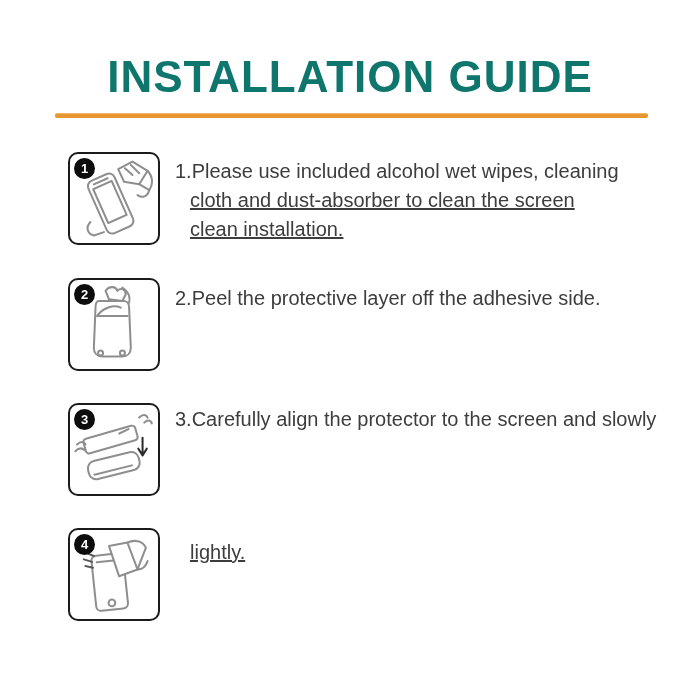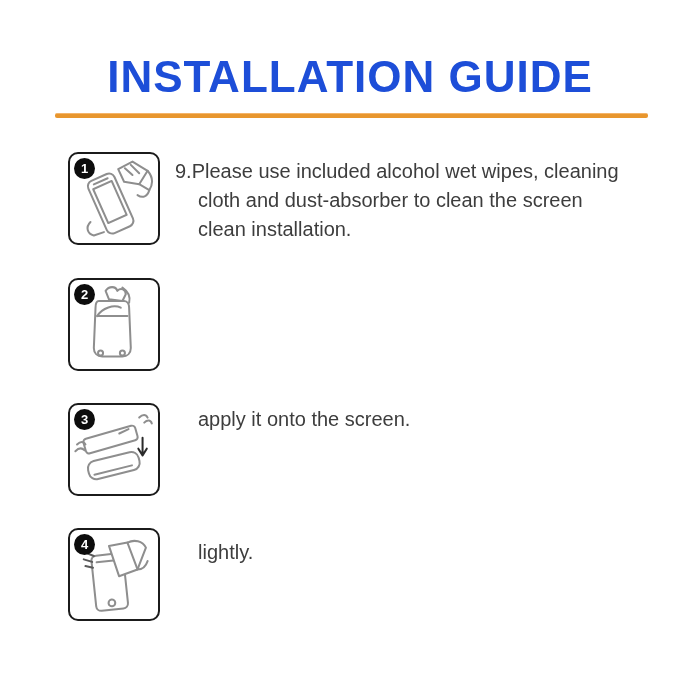--- a/index.html
+++ b/index.html
@@ -7,21 +7,21 @@
     width:700px;height:700px;background:#ffffff;
     font-family:"Liberation Sans", sans-serif;
     position:relative;overflow:hidden;
   }
   .page{position:absolute;inset:0;background:#ffffff;}
 
   .title{
     position:absolute;left:0;top:52px;width:700px;
     text-align:center;
     font-size:44px;font-weight:bold;letter-spacing:1px;
-    color:#1d4ed8;margin:0;
+    color:#0f766e;margin:0;
   }
   .divider{
     position:absolute;left:55px;top:113px;width:593px;height:4px;
     background:#E8962E;border-top:1px solid #F3B46A;border-radius:2px;
   }
 
   .step-box{
     position:absolute;left:68px;width:88px;height:89px;
     border:2.5px solid #1b1b1b;border-radius:10px;background:#ffffff;
   }
@@ -32,21 +32,21 @@
     display:flex;align-items:center;justify-content:center;
     line-height:1;
   }
   .art{position:absolute;left:2px;top:2px;width:84px;height:85px;}
 
   .step-text{
     position:absolute;left:175px;width:500px;
     color:#3d3d3d;font-size:20px;line-height:29px;
   }
   .step-text.loose{line-height:33px;}
-  .step-text .cont{margin-left:23px;}
+  .step-text .cont{margin-left:15px;text-decoration:underline;}
 
   .box1{top:152px;} .box2{top:278px;} .box3{top:403px;} .box4{top:528px;}
   .txt1{top:157px;} .txt2{top:284px;} .txt3{top:405px;} .txt4{top:536px;}
 </style>
 </head>
 <body>
 
 <div class="page">
 
   <h1 class="title">INSTALLATION GUIDE</h1>
@@ -63,38 +63,41 @@
         <path d="M55 15 L72 6 L90 17 L80 33 L62 30 Z" fill="#ffffff"></path>
         <path d="M63 14 L72 22 M70 10 L80 20"></path>
         <path d="M90 17 C96 24 97 32 92 40 L80 33"></path>
         <path d="M92 40 C90 48 84 50 78 46"></path>
         <path d="M22 78 C16 84 18 92 26 94 L38 90"></path>
       </g>
     </svg>
     <div class="badge">1</div>
   </div>
   <div class="step-text txt1">
-    <div>9.Please use included alcohol wet wipes, cleaning</div>
+    <div>1.Please use included alcohol wet wipes, cleaning</div>
     <div class="cont">cloth and dust-absorber to clean the screen</div>
     <div class="cont">clean installation.</div>
   </div>
 
   <div class="step-box box2">
     <svg class="art" viewBox="0 0 100 100">
       <g stroke="#8e8e8e" fill="none" stroke-width="2.4" stroke-linejoin="round" stroke-linecap="round">
         <path d="M60 6 C66 10 70 16 68 24"></path>
         <path d="M40 10 C44 4 52 4 54 10 C58 6 64 8 64 14 L60 22 L44 20 Z"></path>
         <path d="M32 22 L62 22 C66 22 68 26 68 30 L70 78 C70 84 66 88 60 88 L36 88 C30 88 26 84 26 78 L28 30 C28 26 29 22 32 22 Z"></path>
         <path d="M30 40 L66 40"></path>
         <path d="M30 40 C36 30 50 26 58 30"></path>
         <circle cx="34" cy="84" r="3"></circle>
         <circle cx="60" cy="84" r="3"></circle>
       </g>
     </svg>
     <div class="badge">2</div>
+  </div>
+  <div class="step-text txt2">
+    <div>2.Peel the protective layer off the adhesive side.</div>
   </div>
 
   <div class="step-box box3">
     <svg class="art" viewBox="0 0 100 100">
       <g stroke="#8e8e8e" fill="none" stroke-width="2.4" stroke-linejoin="round" stroke-linecap="round">
         <g transform="rotate(-14 50 66)">
           <rect x="18" y="58" width="62" height="22" rx="9"></rect>
           <line x1="24" y1="74" x2="70" y2="74"></line>
         </g>
         <g transform="rotate(-16 50 38)">
@@ -102,21 +105,21 @@
           <line x1="58" y1="33" x2="70" y2="31"></line>
         </g>
         <path d="M6 44 C10 40 14 40 16 44 M4 52 C8 48 12 48 15 51"></path>
         <path d="M80 12 C84 8 88 8 90 12 M86 18 C90 14 94 15 95 19"></path>
         <path d="M84 36 L84 54 M79 49 L84 57 L89 49" stroke="#2a2a2a"></path>
       </g>
     </svg>
     <div class="badge">3</div>
   </div>
   <div class="step-text txt3">
-    <div class="cont">apply it onto the screen.</div>
+    <div>3.Carefully align the protector to  the screen and slowly</div>
   </div>
 
   <div class="step-box box4">
     <svg class="art" viewBox="0 0 100 100">
       <g stroke="#8e8e8e" fill="none" stroke-width="2.4" stroke-linejoin="round" stroke-linecap="round">
         <g transform="rotate(-6 45 60)">
           <rect x="26" y="26" width="38" height="66" rx="6"></rect>
           <circle cx="45" cy="84" r="4"></circle>
           <line x1="32" y1="34" x2="58" y2="34"></line>
         </g>

